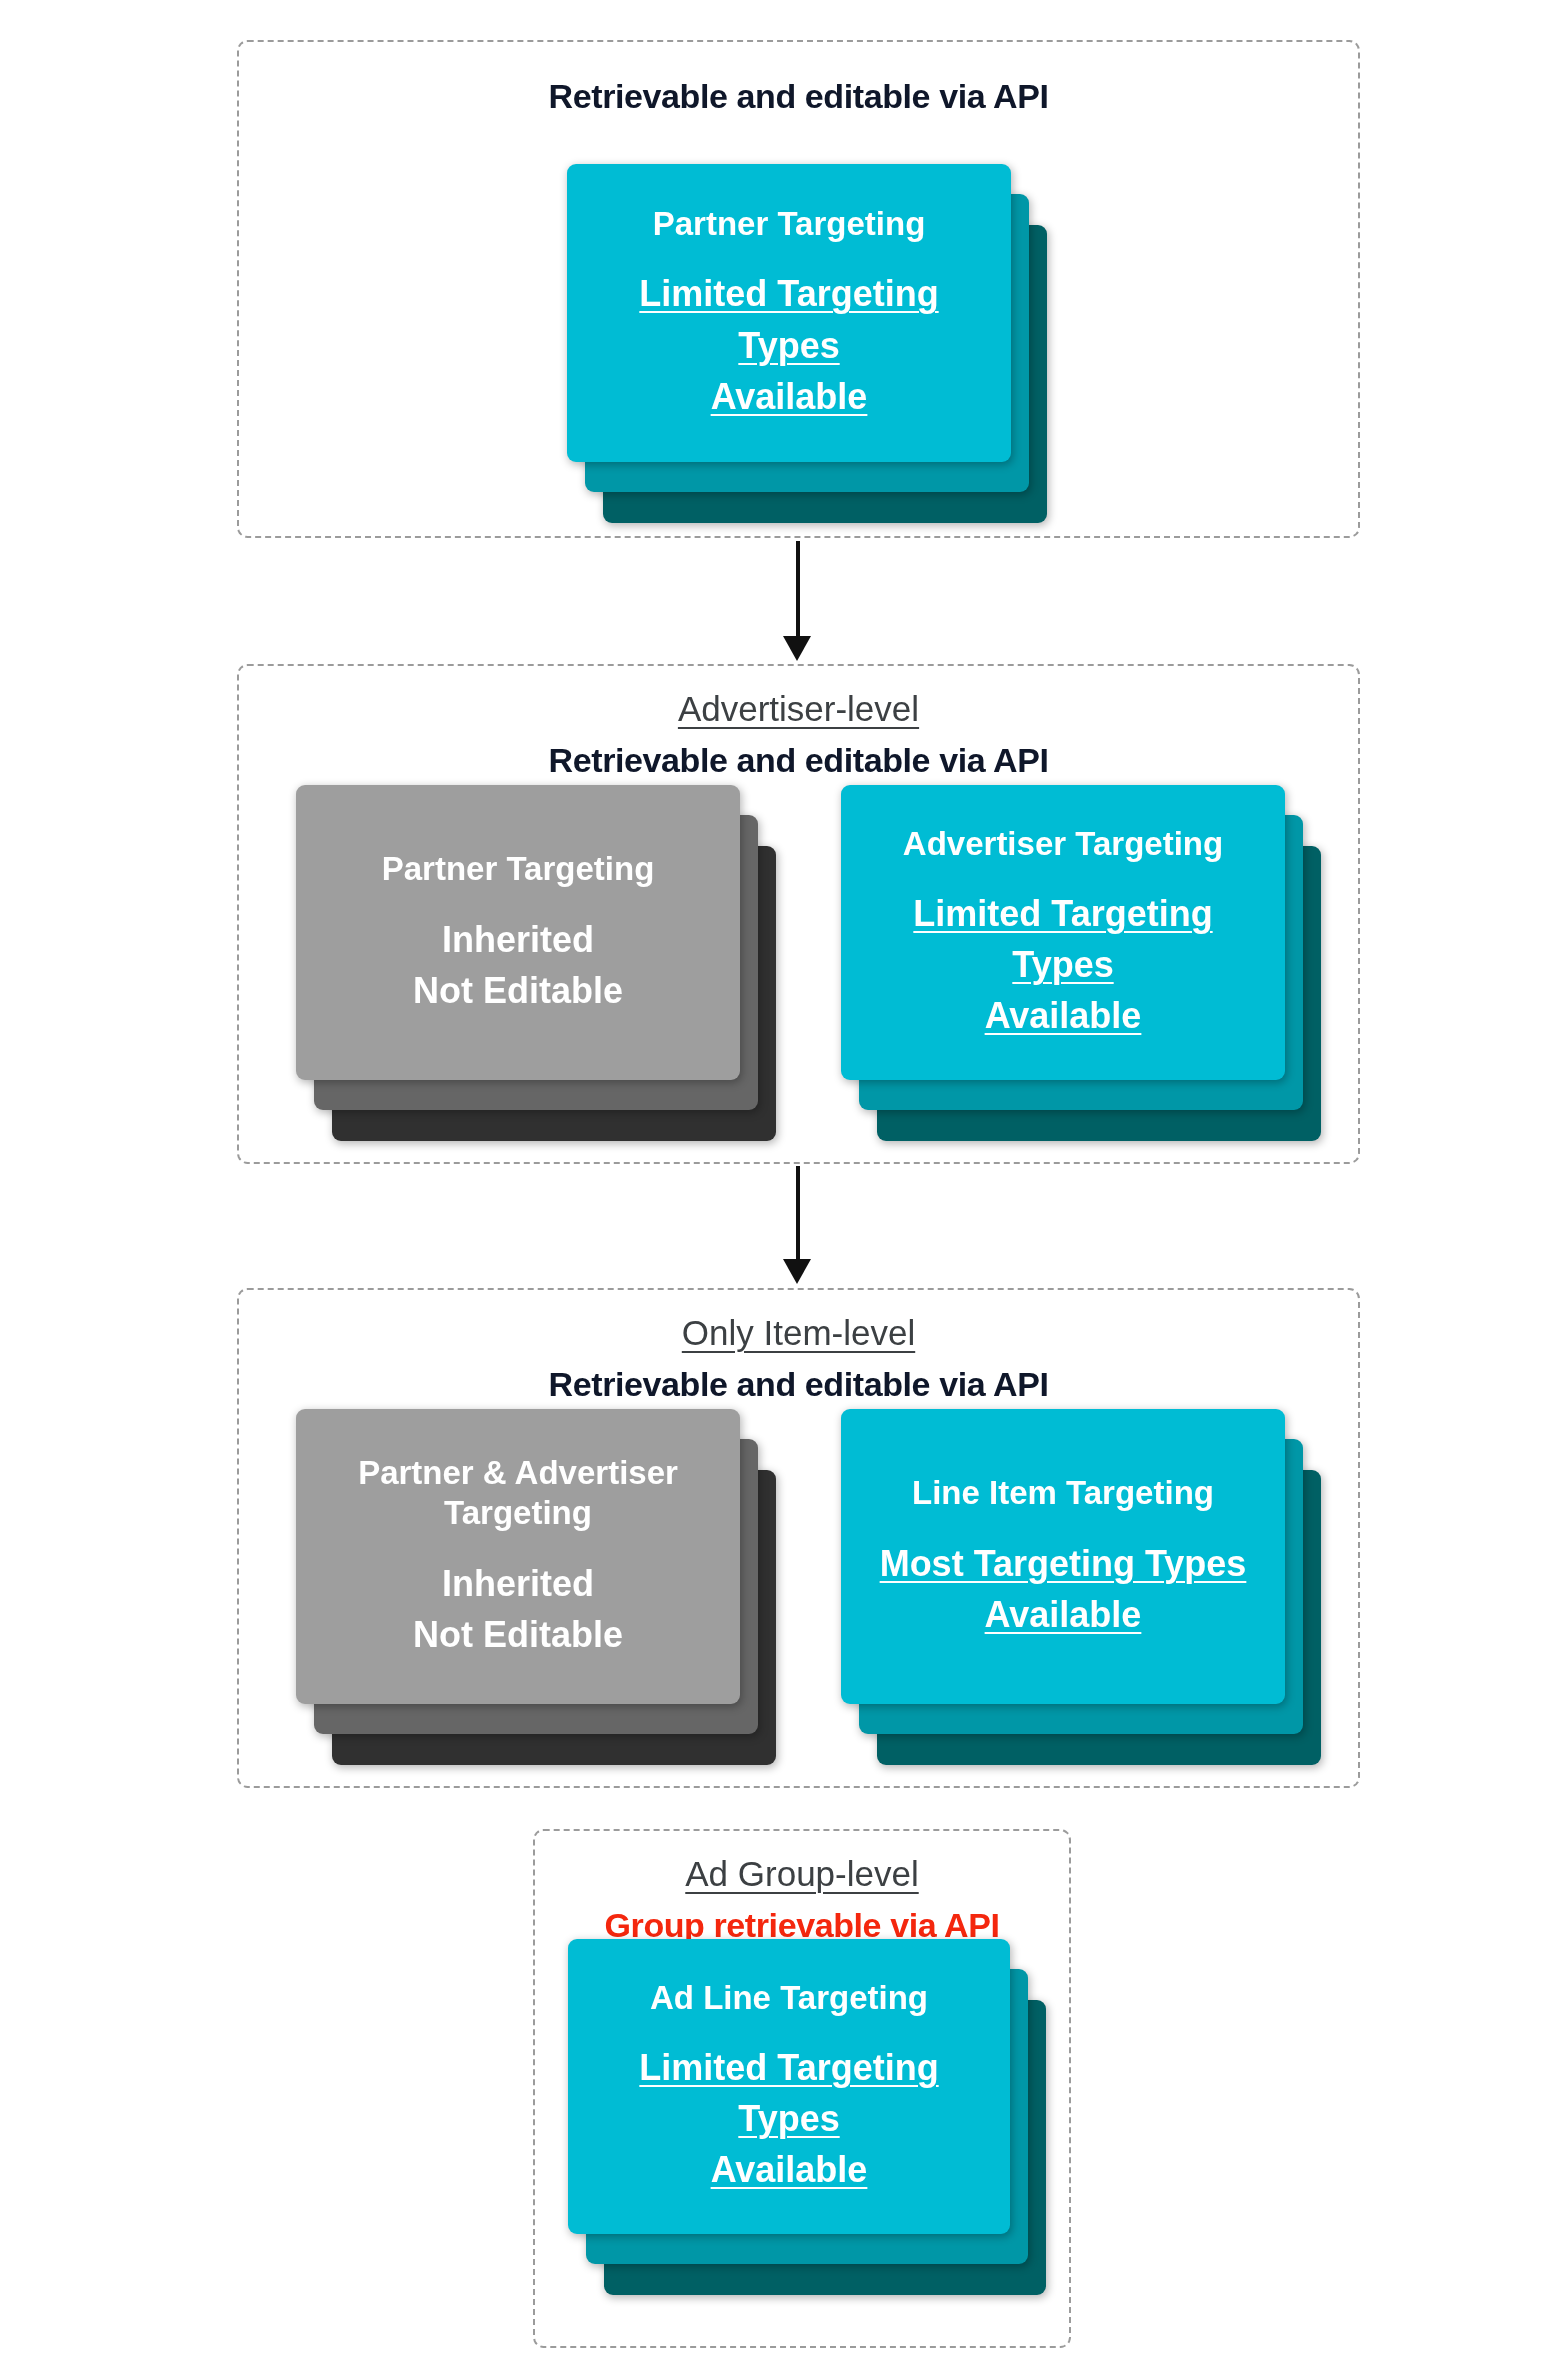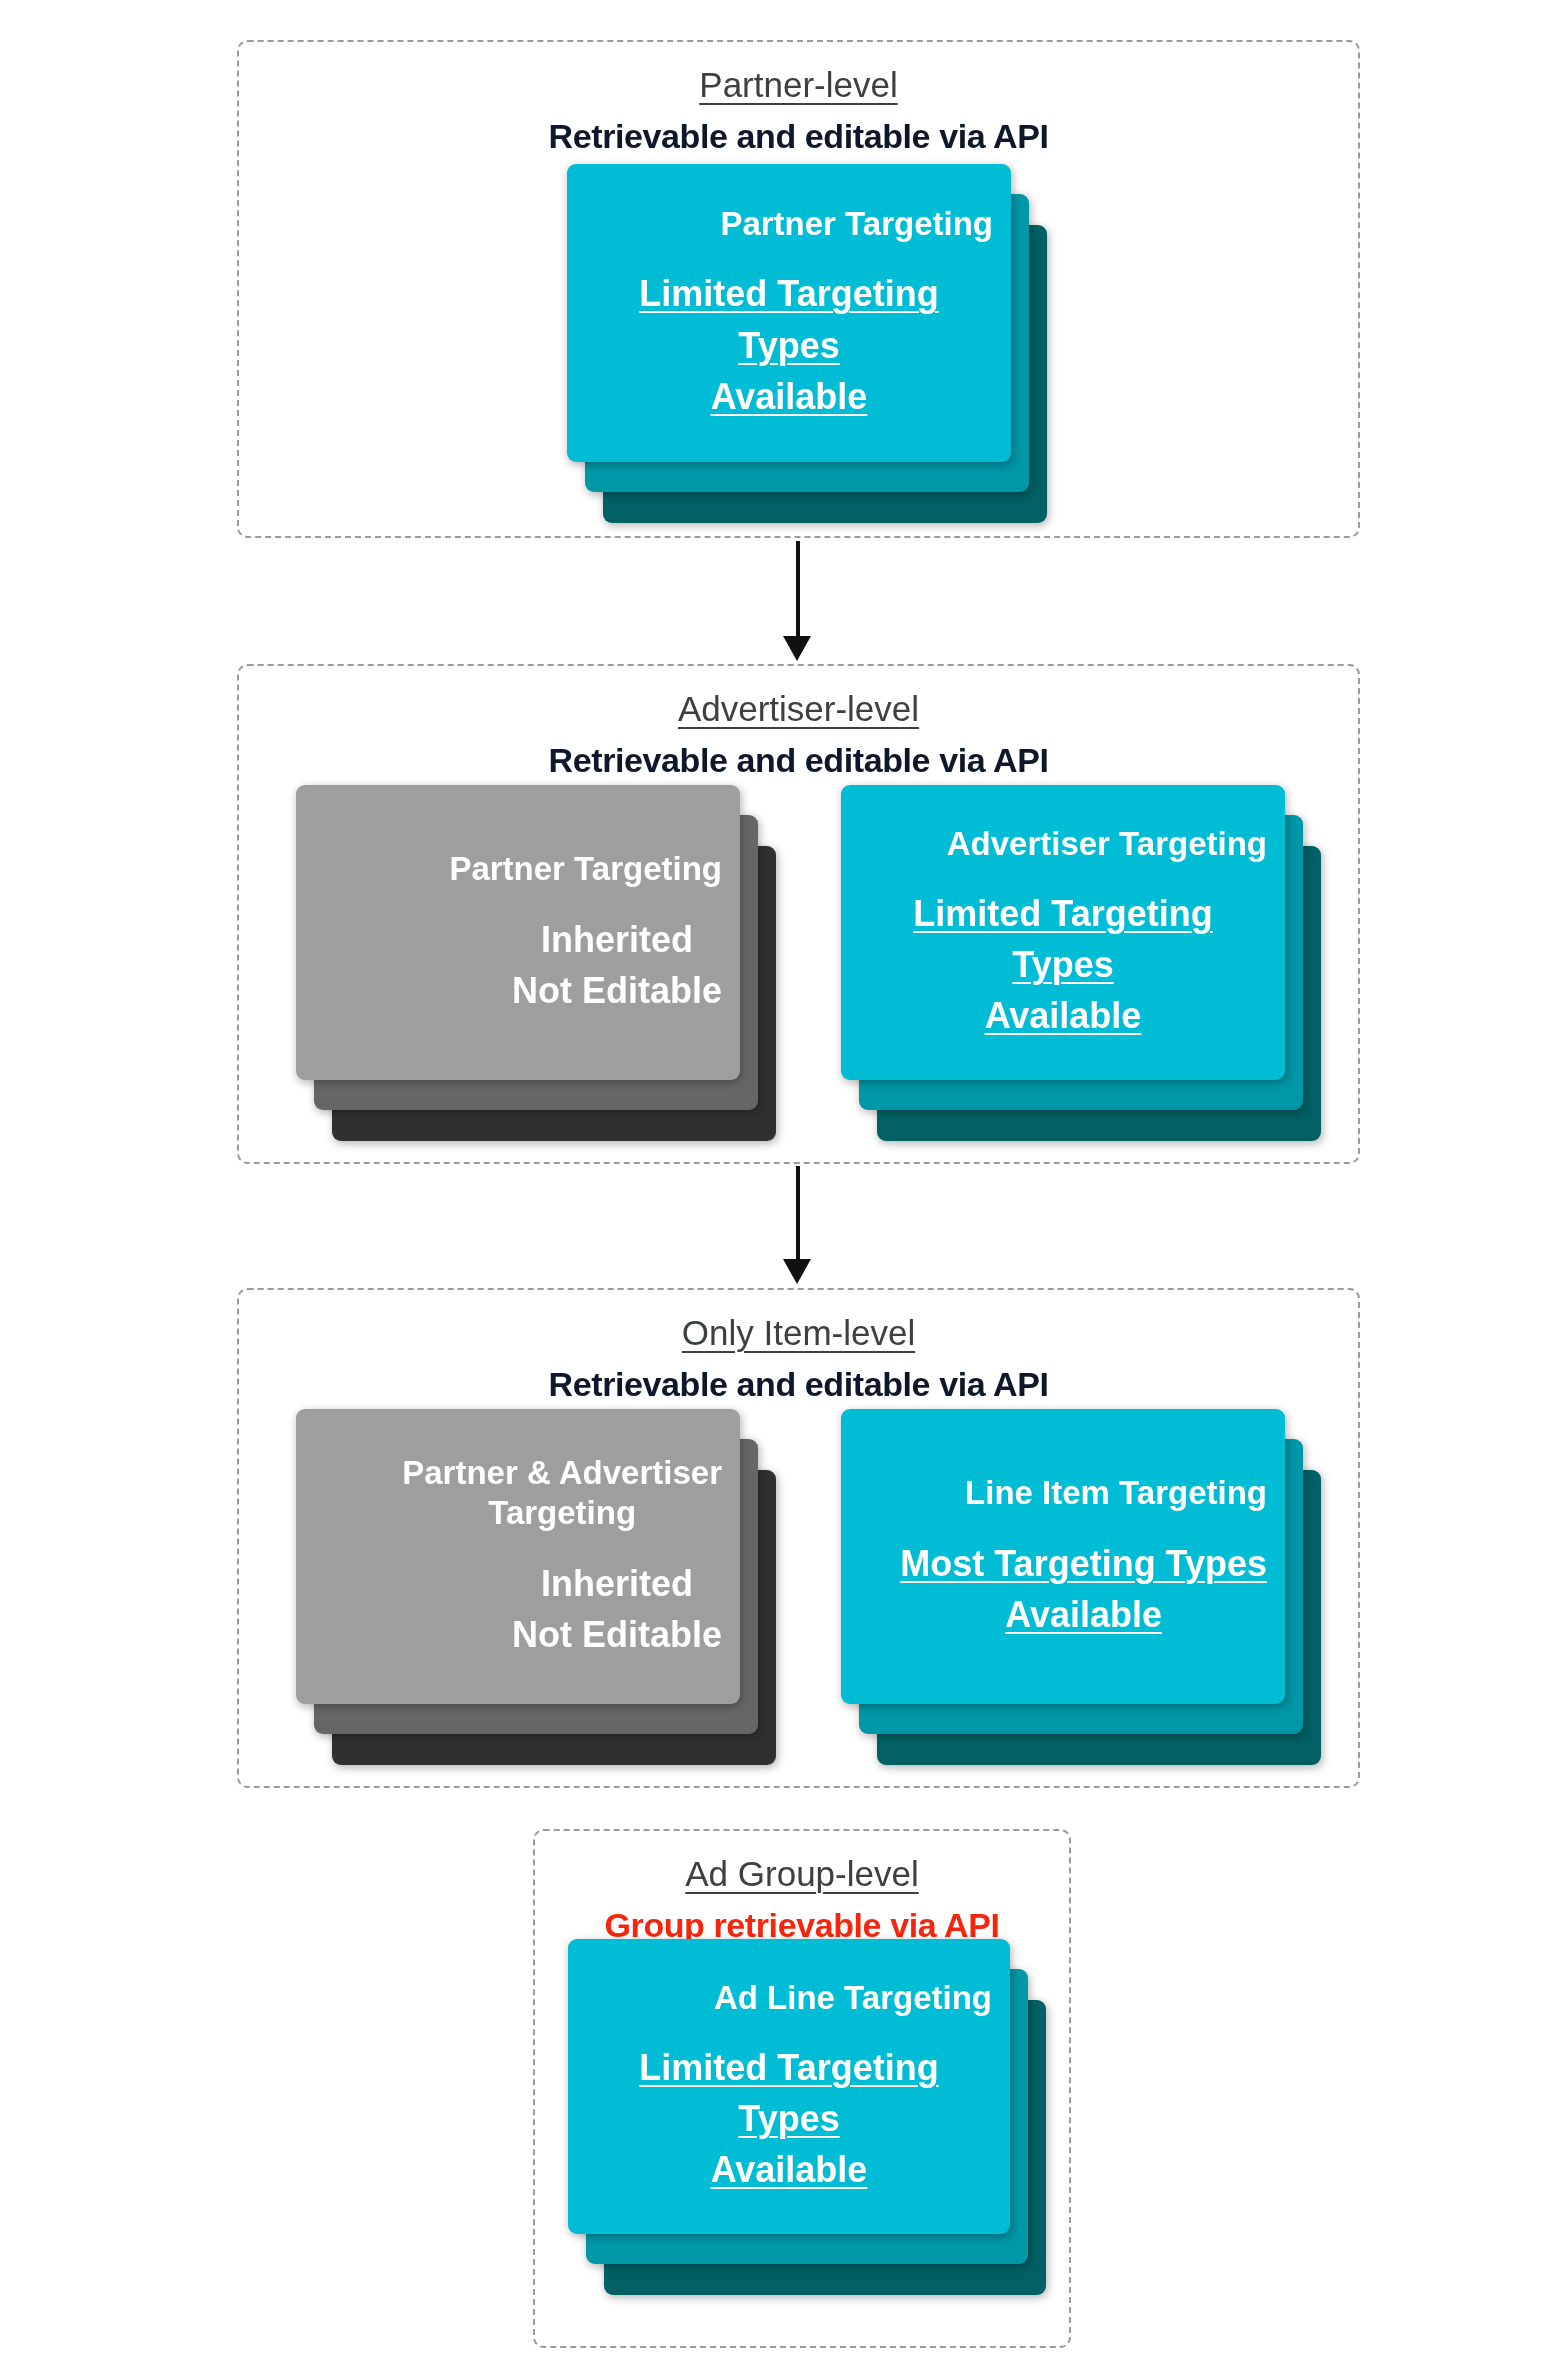--- a/index.html
+++ b/index.html
@@ -56,21 +56,21 @@
     height: 100%;
     border-radius: 9px;
     box-shadow: 1.8px 2.7px 8px rgba(0,0,0,0.28);
   }
   .l3 { left: 36px; top: 61px; z-index: 1; }
   .l2 { left: 18px; top: 30px; z-index: 2; }
   .l1 {
     left: 0; top: 0; z-index: 3;
     display: flex;
     flex-direction: column;
-    align-items: flex-end;
+    align-items: center;
     justify-content: center;
     gap: 24px;
     text-align: center;
   }
   .teal .l1 { background: #00bcd4; }
   .teal .l2 { background: #0097a7; }
   .teal .l3 { background: #006064; }
   .gray .l1 { background: #9e9e9e; }
   .gray .l2 { background: #666666; }
   .gray .l3 { background: #303030; }
@@ -119,21 +119,20 @@
   #arrow1-line { left: 796px; top: 541px;  height: 96px; }
   #arrow1-head { left: 783px; top: 636px; }
   #arrow2-line { left: 796px; top: 1166px; height: 95px; }
   #arrow2-head { left: 783px; top: 1259px; }
 </style>
 </head>
 <body>
 
 <div class="section" id="section-partner">
   <div class="section-header">
-    <div class="section-title">Partner-level</div>
     <div class="section-subtitle">Retrievable and editable via API</div>
   </div>
   <div class="stack teal">
     <div class="layer l3"></div>
     <div class="layer l2"></div>
     <div class="layer l1">
       <div class="card-title">
         <div>Partner Targeting</div>
       </div>
       <div class="card-body u">

